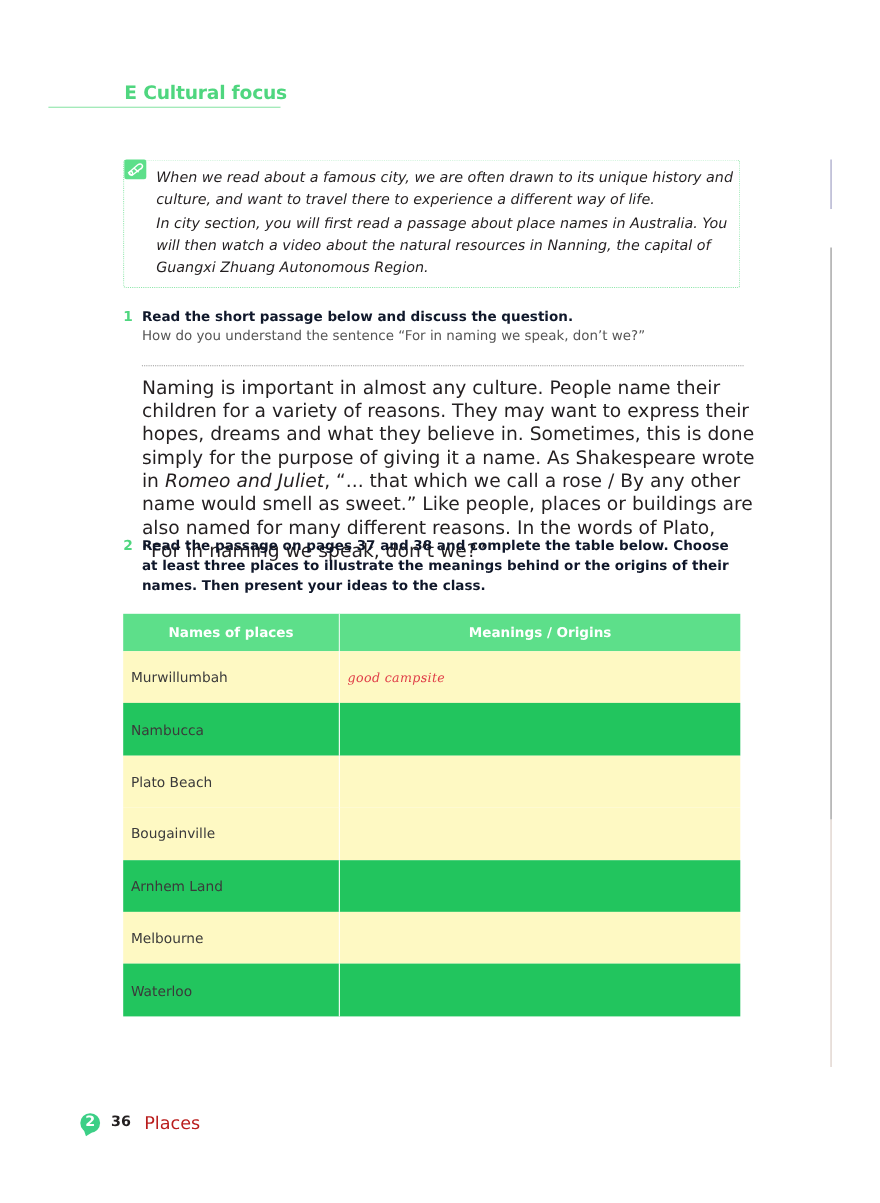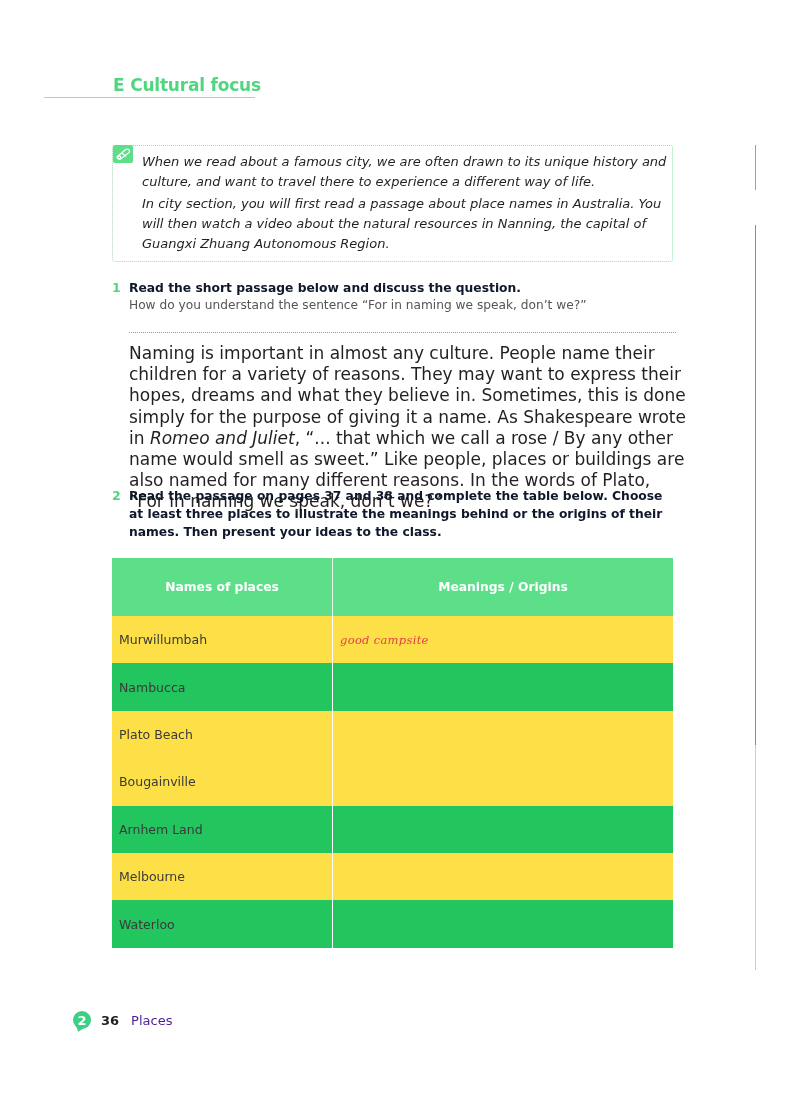--- a/index.html
+++ b/index.html
@@ -18,33 +18,33 @@
     .q-title { position: absolute; font-size: 12.3px; font-weight: bold; color: #0f172a; line-height: 18px; }
     .q-sub { position: absolute; font-size: 12.2px; color: #555; white-space: nowrap; }
 
     .dotted-rule { position: absolute; left: 129px; top: 332px; width: 547px; border-top: 1px dotted #9a9a9a; }
 
     .passage { position: absolute; left: 129px; top: 343px; width: 560px; font-size: 17px; line-height: 21.2px; color: #231f20; }
     .passage p { margin: 0; }
     .passage .it { font-style: italic; }
 
     .places-table { position: absolute; left: 112px; top: 558px; width: 561px; border-collapse: collapse; }
-    .places-table th { background: #5ddf8a; color: #ffffff; font-weight: bold; font-size: 12.3px; height: 34px; text-align: center; padding: 12px; }
+    .places-table th { background: #5ddf8a; color: #ffffff; font-weight: bold; font-size: 12.3px; height: 34px; text-align: center; padding: 0; }
     .places-table th.c1 { width: 196px; border-right: 1.5px solid #e9fbf0; }
     .places-table td { height: 47.4px; padding: 0 0 0 7px; font-size: 12.5px; color: #3a3a3a; }
     .places-table td.c1 { border-right: 1.5px solid #ffffff; }
-    .places-table tr.odd td { background: #fde047; }
+    .places-table tr.odd td { background: #fef9c3; }
     .places-table tr.even td { background: #22c55e; }
     .handwriting { font-family: "DejaVu Serif", serif; font-style: italic; color: #e0404a; font-size: 11.5px; letter-spacing: 0.3px; }
 
     .footer { position: absolute; left: 73px; top: 1011px; display: flex; align-items: center; }
     .chapter-badge { width: 18px; height: 18px; border-radius: 50%; background: #3ccf86; color: #ffffff; font-weight: bold; font-size: 13px; display: flex; align-items: center; justify-content: center; position: relative; }
     .chapter-badge::after { content: ""; position: absolute; left: 2px; bottom: -3px; width: 0; height: 0; border-left: 4px solid transparent; border-right: 4px solid transparent; border-top: 5px solid #3ccf86; transform: rotate(20deg); }
     .page-number { margin-left: 10px; font-weight: bold; font-size: 13px; color: #231f20; }
-    .unit-title { margin-left: 12px; font-size: 13px; color: #4c1d95; }
+    .unit-title { margin-left: 12px; font-size: 16px; color: #b91c1c; }
 
     .edge-line { position: absolute; left: 755px; width: 1px; }
   </style>
 </head>
 <body>
 
 <div class="section-heading">
   <span>E  Cultural focus</span>
 </div>
 

